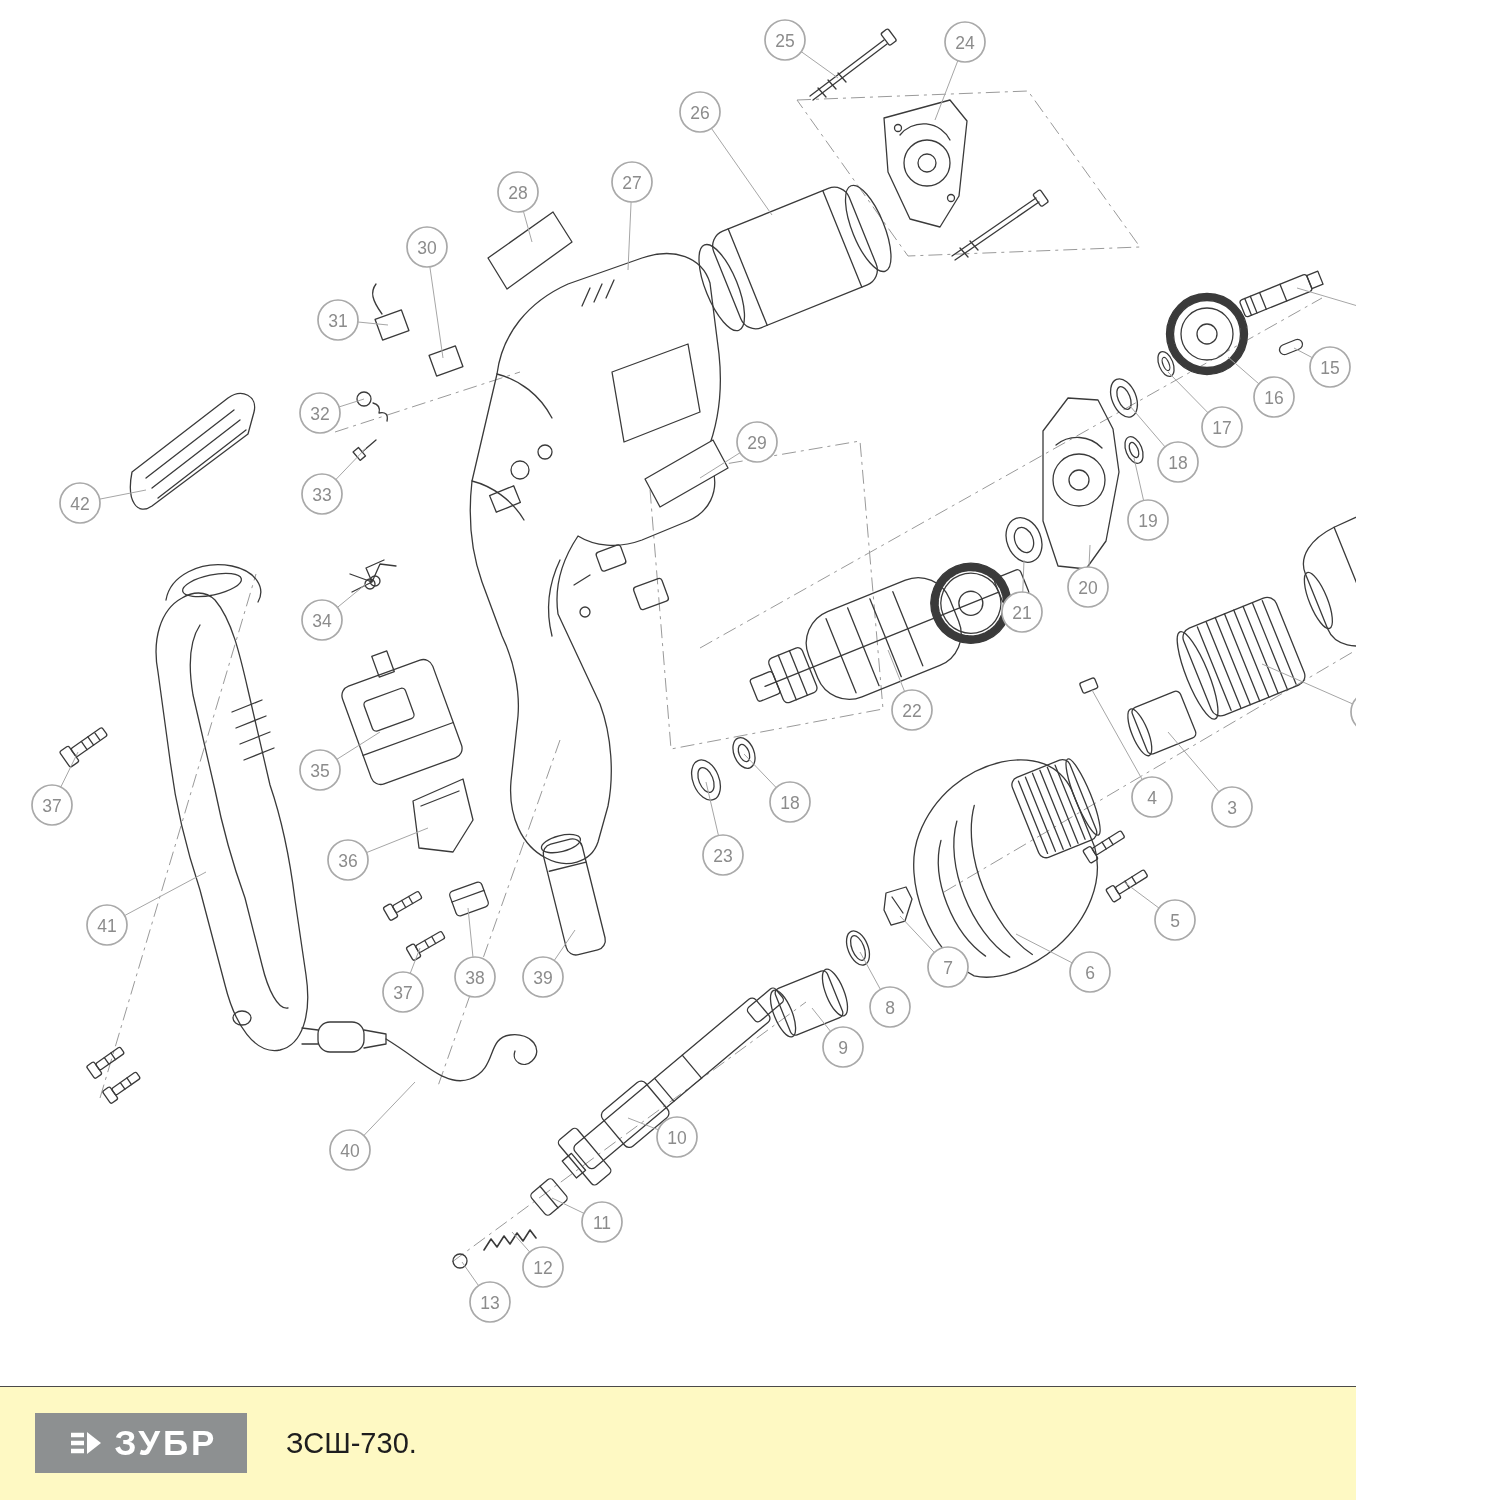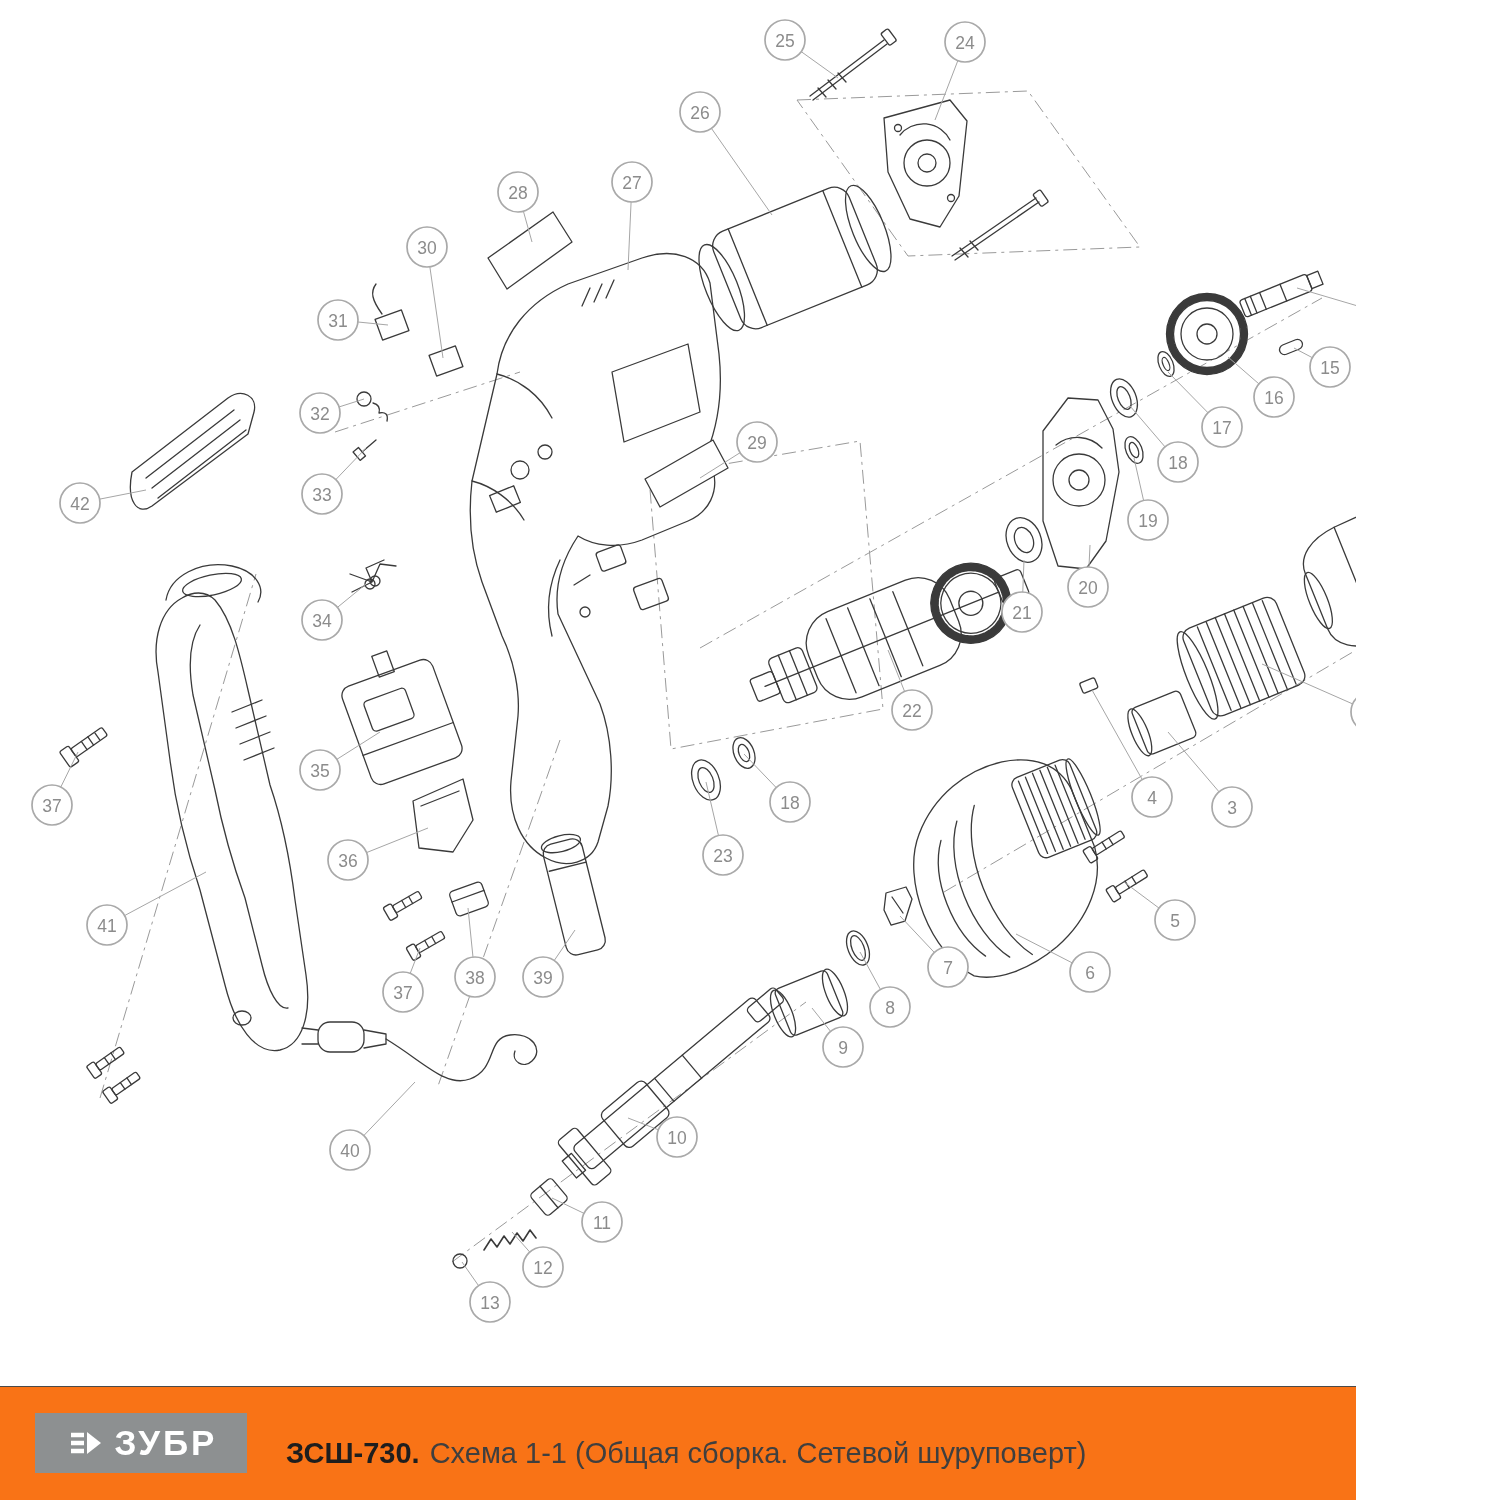--- a/index.html
+++ b/index.html
@@ -7,27 +7,27 @@
         font-family:"Liberation Sans",sans-serif;overflow:hidden;}
   .stage{position:absolute;left:0;top:0;}
   .stage svg{display:block;}
   #artwork{stroke:#3a3a3a;stroke-width:1.3;fill:none;stroke-linecap:round;stroke-linejoin:round;}
   #artwork .fillw{fill:#ffffff;}
   #construction{stroke:#9a9a9a;stroke-width:1;fill:none;stroke-dasharray:14 5 3 5;}
   #leader-lines line{stroke:#a6a6a6;stroke-width:1;}
   #balloons circle{fill:#ffffff;stroke:#a9a9a9;stroke-width:1.7;}
   #balloons text{fill:#8c8c8c;font-size:17.5px;font-family:"Liberation Sans",sans-serif;
                  text-anchor:middle;dominant-baseline:central;}
-  .footer{position:absolute;left:0;right:0;top:1386px;height:114px;border-top:1.5px solid #4a4a4a;background:#f97316;}
+  .footer{position:absolute;left:0;right:0;top:1386px;height:114px;border-top:1.5px solid #4a4a4a;background:#fef9c3;}
   .badge{position:absolute;left:35px;top:26px;width:212px;height:60px;background:var(--badge,#8d9091);
          display:flex;align-items:center;justify-content:center;gap:10px;}
   .badge .brand{color:#fff;font-weight:800;font-size:35px;letter-spacing:3px;}
   .caption{position:absolute;left:286px;top:26px;height:60px;display:flex;align-items:baseline;
            font-size:29px;color:#3f3f3f;padding-top:14px;box-sizing:border-box;}
-  .caption .model{font-weight:700;color:#1e1e1e;margin-right:10px;margin-top:10px;}
+  .caption .model{font-weight:400;color:#1e1e1e;margin-right:10px;}
 </style>
 </head>
 <body>
 
 <div class="page">
   <div class="stage">
     <svg id="diagram-svg" width="1500" height="1386" viewBox="0 0 1500 1386" xmlns="http://www.w3.org/2000/svg">
 
       <g id="construction">
         <path d="M 797,100 L 1028,91 L 1140,247 L 908,256 Z"></path>
@@ -588,16 +588,15 @@
   <div class="footer">
     <div class="badge">
       <svg width="40" height="40" viewBox="0 0 40 40">
         <path d="M6 12 h13 M6 20 h13 M6 28 h13" stroke="#ffffff" stroke-width="4.5" fill="none"></path>
         <path d="M22 9 L36 20 L22 31 Z" fill="#ffffff"></path>
       </svg>
       <span class="brand">ЗУБР</span>
     </div>
     <div class="caption">
       <span class="model">ЗСШ-730.</span>
-      <span class="scheme">Схема 1-1 (Общая сборка. Сетевой шуруповерт)</span>
     </div>
   </div>
 </div>
 
 </body></html>

